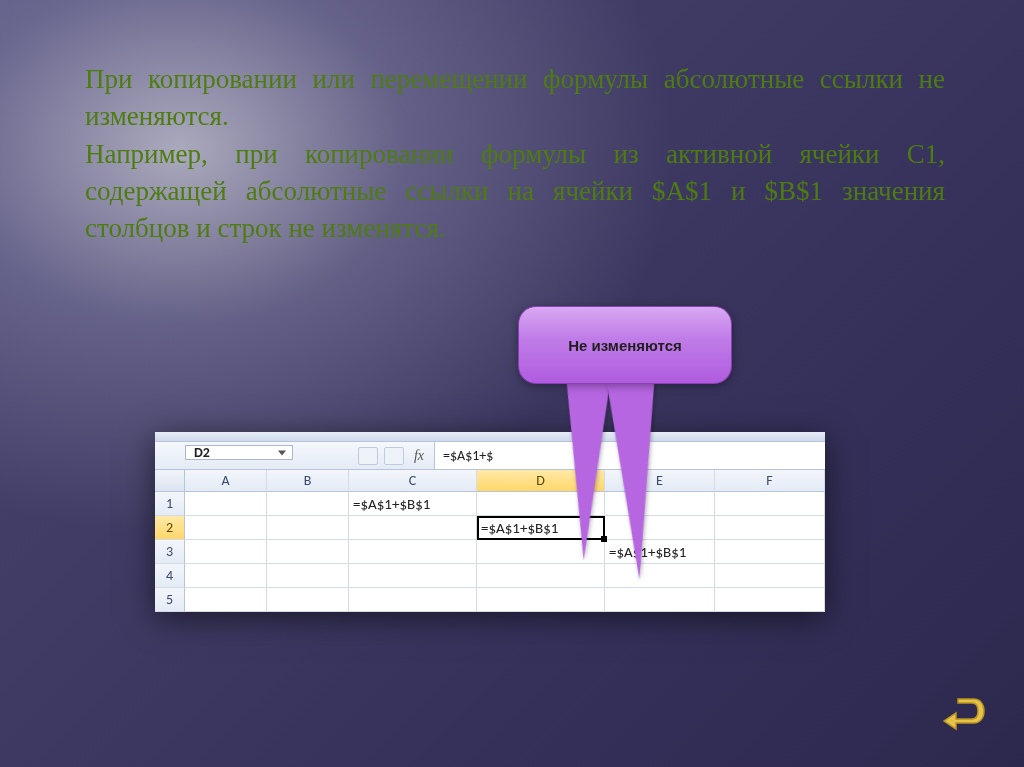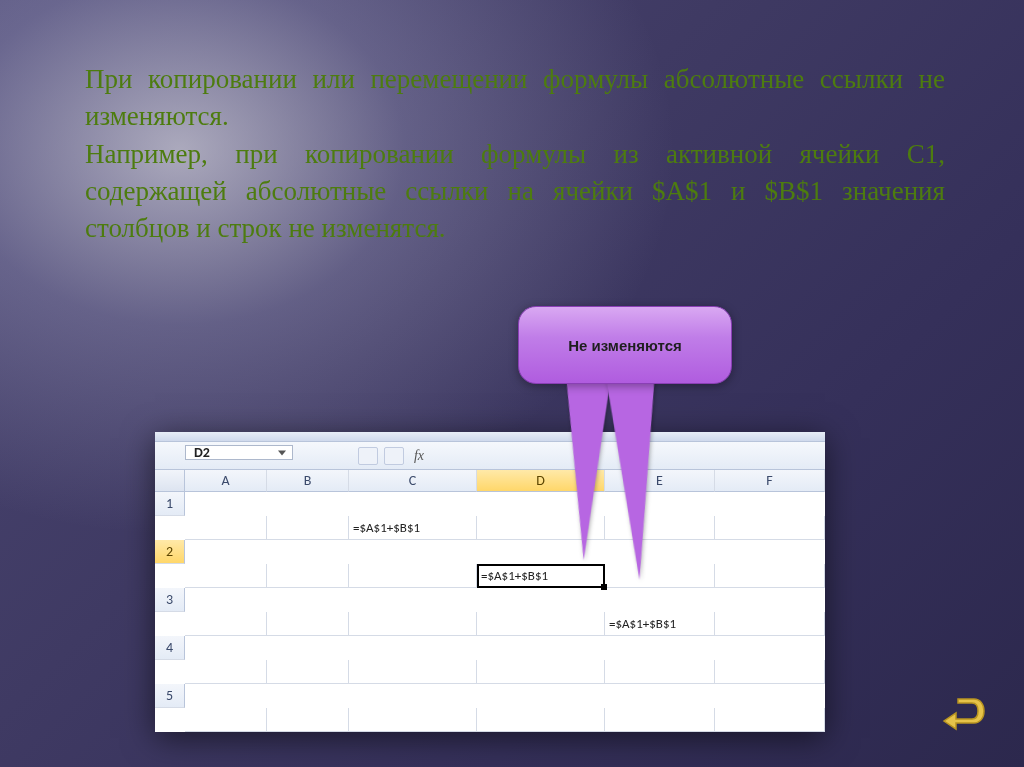--- a/index.html
+++ b/index.html
@@ -176,21 +176,21 @@
   .xl-rh {
     background: linear-gradient(#f3f6fb,#e4ebf6);
     color: #3b4a6b;
     justify-content: center;
     border-right: 1px solid #b8c4da;
   }
   .xl-rh.sel {
     background: linear-gradient(#ffe9a8,#ffd76a);
     color: #5c4500;
   }
-  .xl-c { font-size: 13px; margin-top: 24px; }
+  .xl-c { font-size: 15px; }
   .xl-c.active {
     outline: 2px solid #000;
     outline-offset: -2px;
     position: relative;
   }
   .xl-c.active::after {
     content: "";
     position: absolute;
     right: -3px; bottom: -3px;
     width: 6px; height: 6px;
@@ -225,20 +225,23 @@
   <div class="xl-top"></div>
   <div class="xl-formula-row">
     <div class="xl-namebox">
       <span>D2</span>
     </div>
     <div class="xl-fx-gap">
       <span class="xl-fx-btn"></span>
       <span class="xl-fx-btn"></span>
       <span class="xl-fx-label">fx</span>
     </div>
+    <div class="xl-formula-input">
+      <span>=$A$1+$</span>
+    </div>
   </div>
 
   <div class="xl-grid">
 
     <div class="xl-corner"></div>
     <div class="xl-h">A</div>
     <div class="xl-h">B</div>
     <div class="xl-h">C</div>
     <div class="xl-h sel">D</div>
     <div class="xl-h">E</div>

